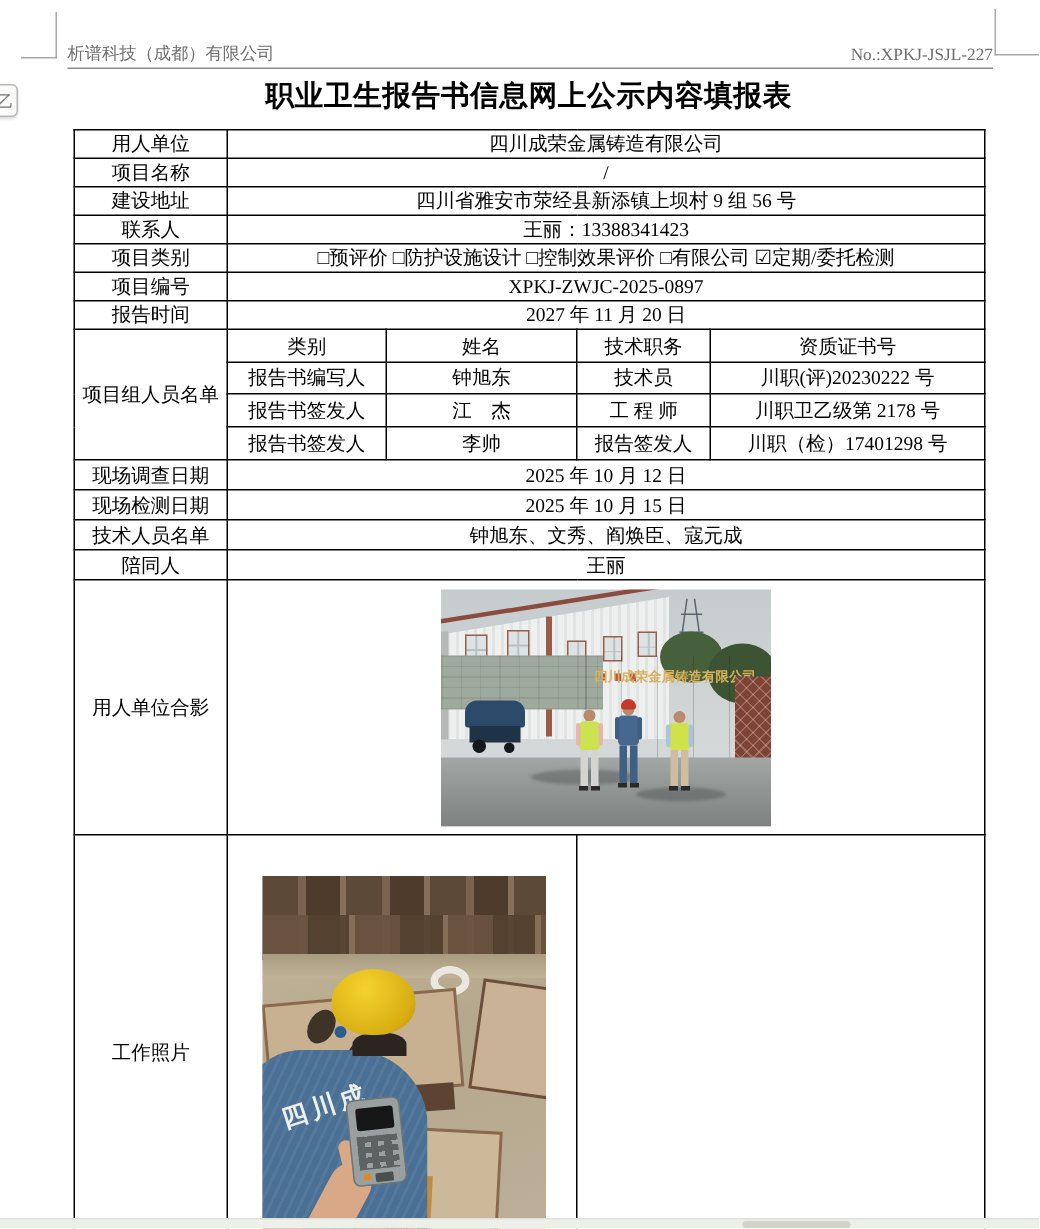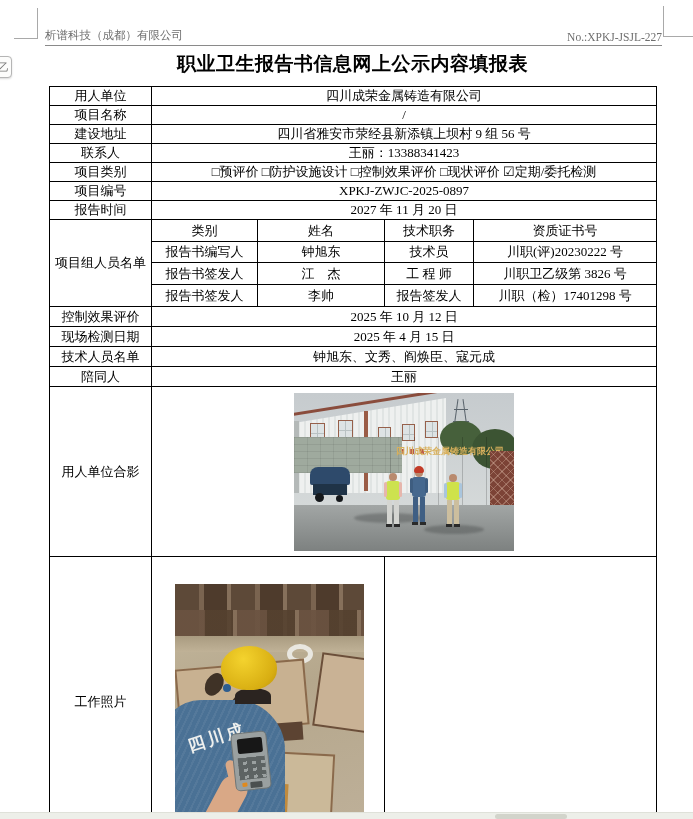--- a/index.html
+++ b/index.html
@@ -191,21 +191,21 @@
       <tr class="r19">
         <td>建设地址</td>
         <td colspan="4">四川省雅安市荥经县新添镇上坝村 9 组 56 号</td>
       </tr>
       <tr class="r19">
         <td>联系人</td>
         <td colspan="4">王丽：13388341423</td>
       </tr>
       <tr class="r19">
         <td>项目类别</td>
-        <td colspan="4" class="small">□预评价 □防护设施设计 □控制效果评价 □现状评价 ☑定期/委托检测</td>
+        <td colspan="4" class="small">□预评价 □防护设施设计 □控制效果评价 □有限公司 ☑定期/委托检测</td>
       </tr>
       <tr class="r19">
         <td>项目编号</td>
         <td colspan="4">XPKJ-ZWJC-2025-0897</td>
       </tr>
       <tr class="r19">
         <td>报告时间</td>
         <td colspan="4">2027 年 11 月 20 日</td>
       </tr>
 
@@ -219,36 +219,36 @@
       <tr class="r21">
         <td>报告书编写人</td>
         <td>钟旭东</td>
         <td>技术员</td>
         <td class="small">川职(评)20230222 号</td>
       </tr>
       <tr class="r22">
         <td>报告书签发人</td>
         <td>江　杰</td>
         <td>工 程 师</td>
-        <td class="small">川职卫乙级第 3826 号</td>
+        <td class="small">川职卫乙级第 2178 号</td>
       </tr>
       <tr class="r22">
         <td>报告书签发人</td>
         <td>李帅</td>
         <td>报告签发人</td>
         <td class="small">川职（检）17401298 号</td>
       </tr>
 
       <tr class="r20">
-        <td>控制效果评价</td>
+        <td>现场调查日期</td>
         <td colspan="4">2025 年 10 月 12 日</td>
       </tr>
       <tr class="r20">
         <td>现场检测日期</td>
-        <td colspan="4">2025 年 4 月 15 日</td>
+        <td colspan="4">2025 年 10 月 15 日</td>
       </tr>
       <tr class="r20">
         <td>技术人员名单</td>
         <td colspan="4">钟旭东、文秀、阎焕臣、寇元成</td>
       </tr>
       <tr class="r20">
         <td>陪同人</td>
         <td colspan="4">王丽</td>
       </tr>
 

